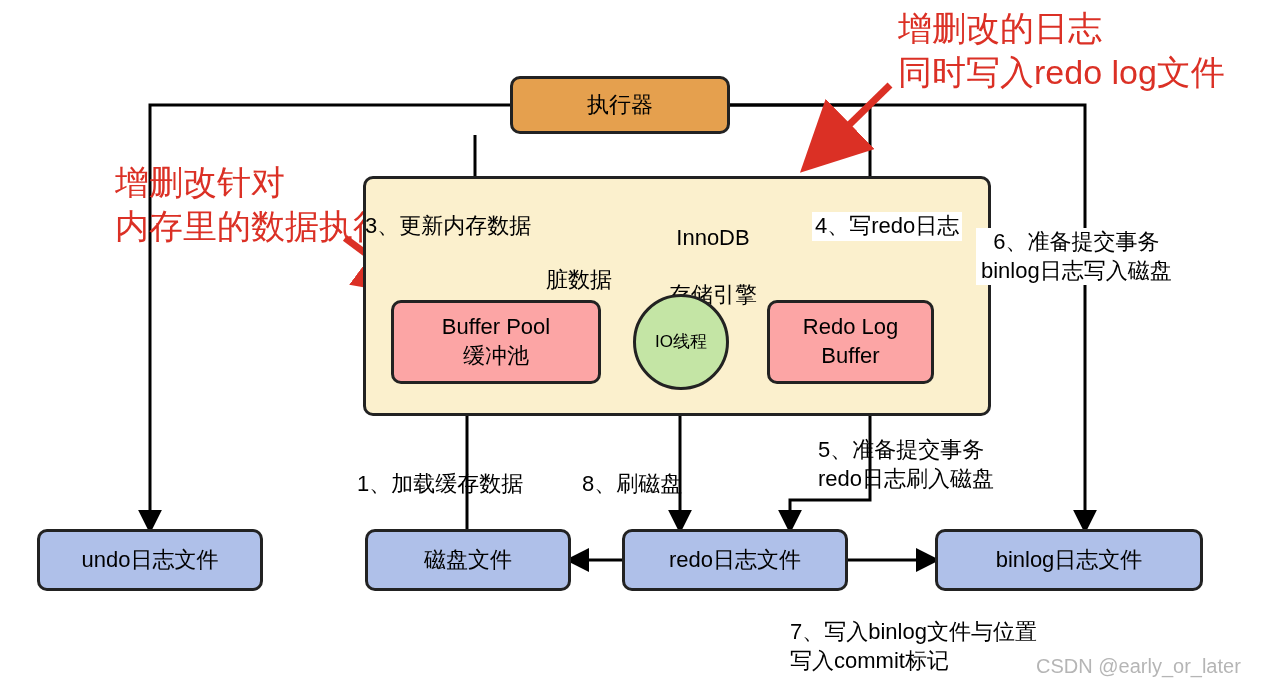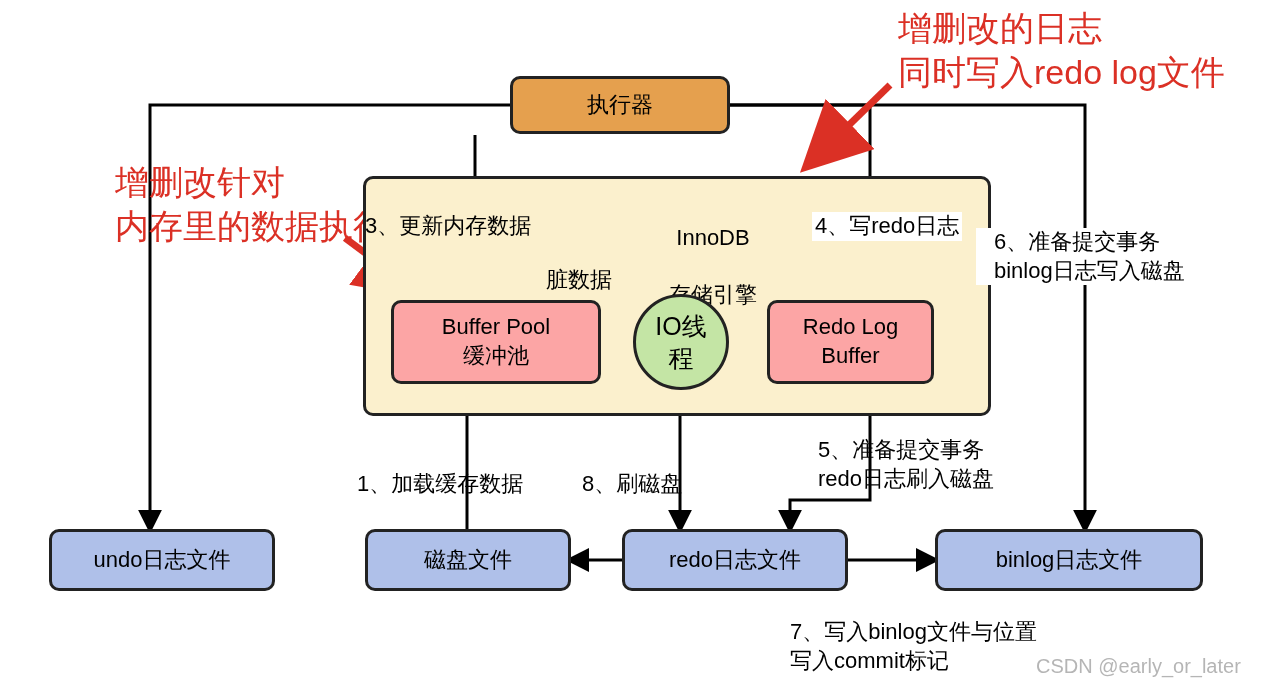--- a/index.html
+++ b/index.html
@@ -103,37 +103,37 @@
   <div class="box cream" style="left:363px; top:176px; width:628px; height:240px; justify-content:flex-start; align-items:flex-start;"></div>
 
   <div class="label" style="left:643px; top:195px; text-align:center; width:140px;">
     <span>InnoDB</span><br>
     <span>存储引擎</span>
   </div>
 
   <div class="box teal" style="left:391px; top:300px; width:210px; height:84px;">Buffer Pool
 缓冲池</div>
 
-  <div class="box green" style="left:633px; top:294px; width:96px; height:96px; font-size:25px;">IO线程</div>
+  <div class="box green" style="left:633px; top:294px; width:96px; height:96px; font-size:17px;">IO线程</div>
 
   <div class="box teal" style="left:767px; top:300px; width:167px; height:84px;">Redo Log
 Buffer</div>
 
-  <div class="box blue" style="left:37px;  top:529px; width:226px; height:62px;margin-left:12px;">undo日志文件</div>
+  <div class="box blue" style="left:37px;  top:529px; width:226px; height:62px;">undo日志文件</div>
   <div class="box blue" style="left:365px; top:529px; width:206px; height:62px;">磁盘文件</div>
   <div class="box blue" style="left:622px; top:529px; width:226px; height:62px;">redo日志文件</div>
   <div class="box blue" style="left:935px; top:529px; width:268px; height:62px;">binlog日志文件</div>
 
   <div class="label" style="left:546px; top:266px; background:rgba(251,240,205,0.9);">脏数据</div>
   <div class="label" style="left:357px; top:470px;">1、加载缓存数据</div>
   <div class="label" style="left:365px; top:212px;">3、更新内存数据</div>
   <div class="label" style="left:812px; top:212px; background:#fff; padding:0 3px;">4、写redo日志</div>
   <div class="label" style="left:818px; top:436px;">5、准备提交事务
 redo日志刷入磁盘</div>
-  <div class="label" style="left:976px; top:228px; background:#fff; padding:0 18px;">6、准备提交事务
+  <div class="label" style="left:976px; top:228px; background:#fff; padding:0 5px;text-align:center;">6、准备提交事务
 binlog日志写入磁盘</div>
   <div class="label" style="left:790px; top:618px;">7、写入binlog文件与位置
 写入commit标记</div>
   <div class="label" style="left:582px; top:470px;">8、刷磁盘</div>
 
   <div class="label watermark" style="left:1036px; top:653px;">CSDN @early_or_later</div>
 
 </div>
 
 </body></html>

